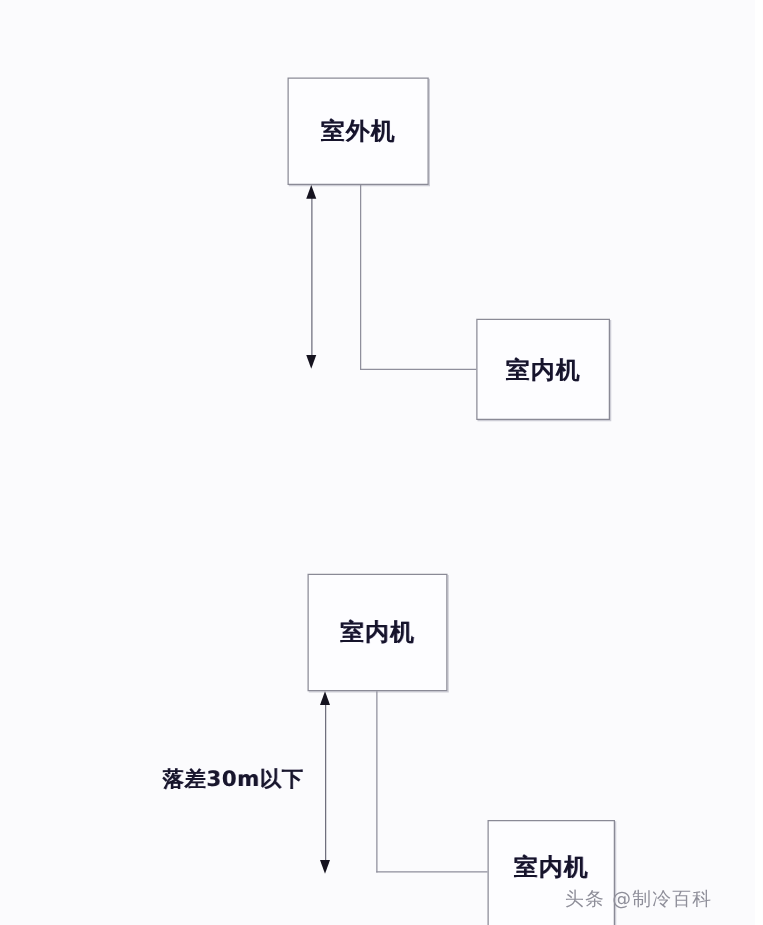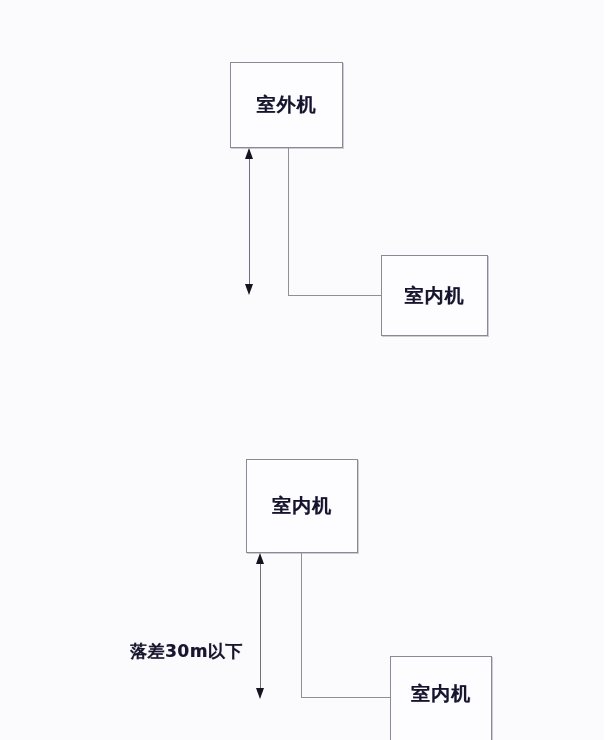--- a/index.html
+++ b/index.html
@@ -105,20 +105,21 @@
     <span class="unit-label">室内机</span>
   </div>
 
   <div class="pipe pipe-v" style="left:301px; top:553px; height:145px;"></div>
   <div class="pipe pipe-h" style="left:301px; top:697px; width:90px;"></div>
 
   <div class="arrow-line" style="left:260px; top:560px; height:134px;"></div>
   <div class="arrow-head up" style="left:256px; top:553px;"></div>
   <div class="arrow-head down" style="left:256px; top:688px;"></div>
 
-  <div class="gap-label" style="left:130px; top:640px;">落差30m以下</div>
+  <div class="gap-label" style="left:130px; top:612px;">落差30m以下</div>
 
   <div class="unit-box" style="left:390px; top:656px; width:102px; height:92px;">
     <span class="unit-label" style="position:relative; top:-8px;">室内机</span>
   </div>
 
+  <div class="watermark" style="left:452px; top:710px;">头条 @制冷百科</div>
 
 </div>
 
 </body></html>

